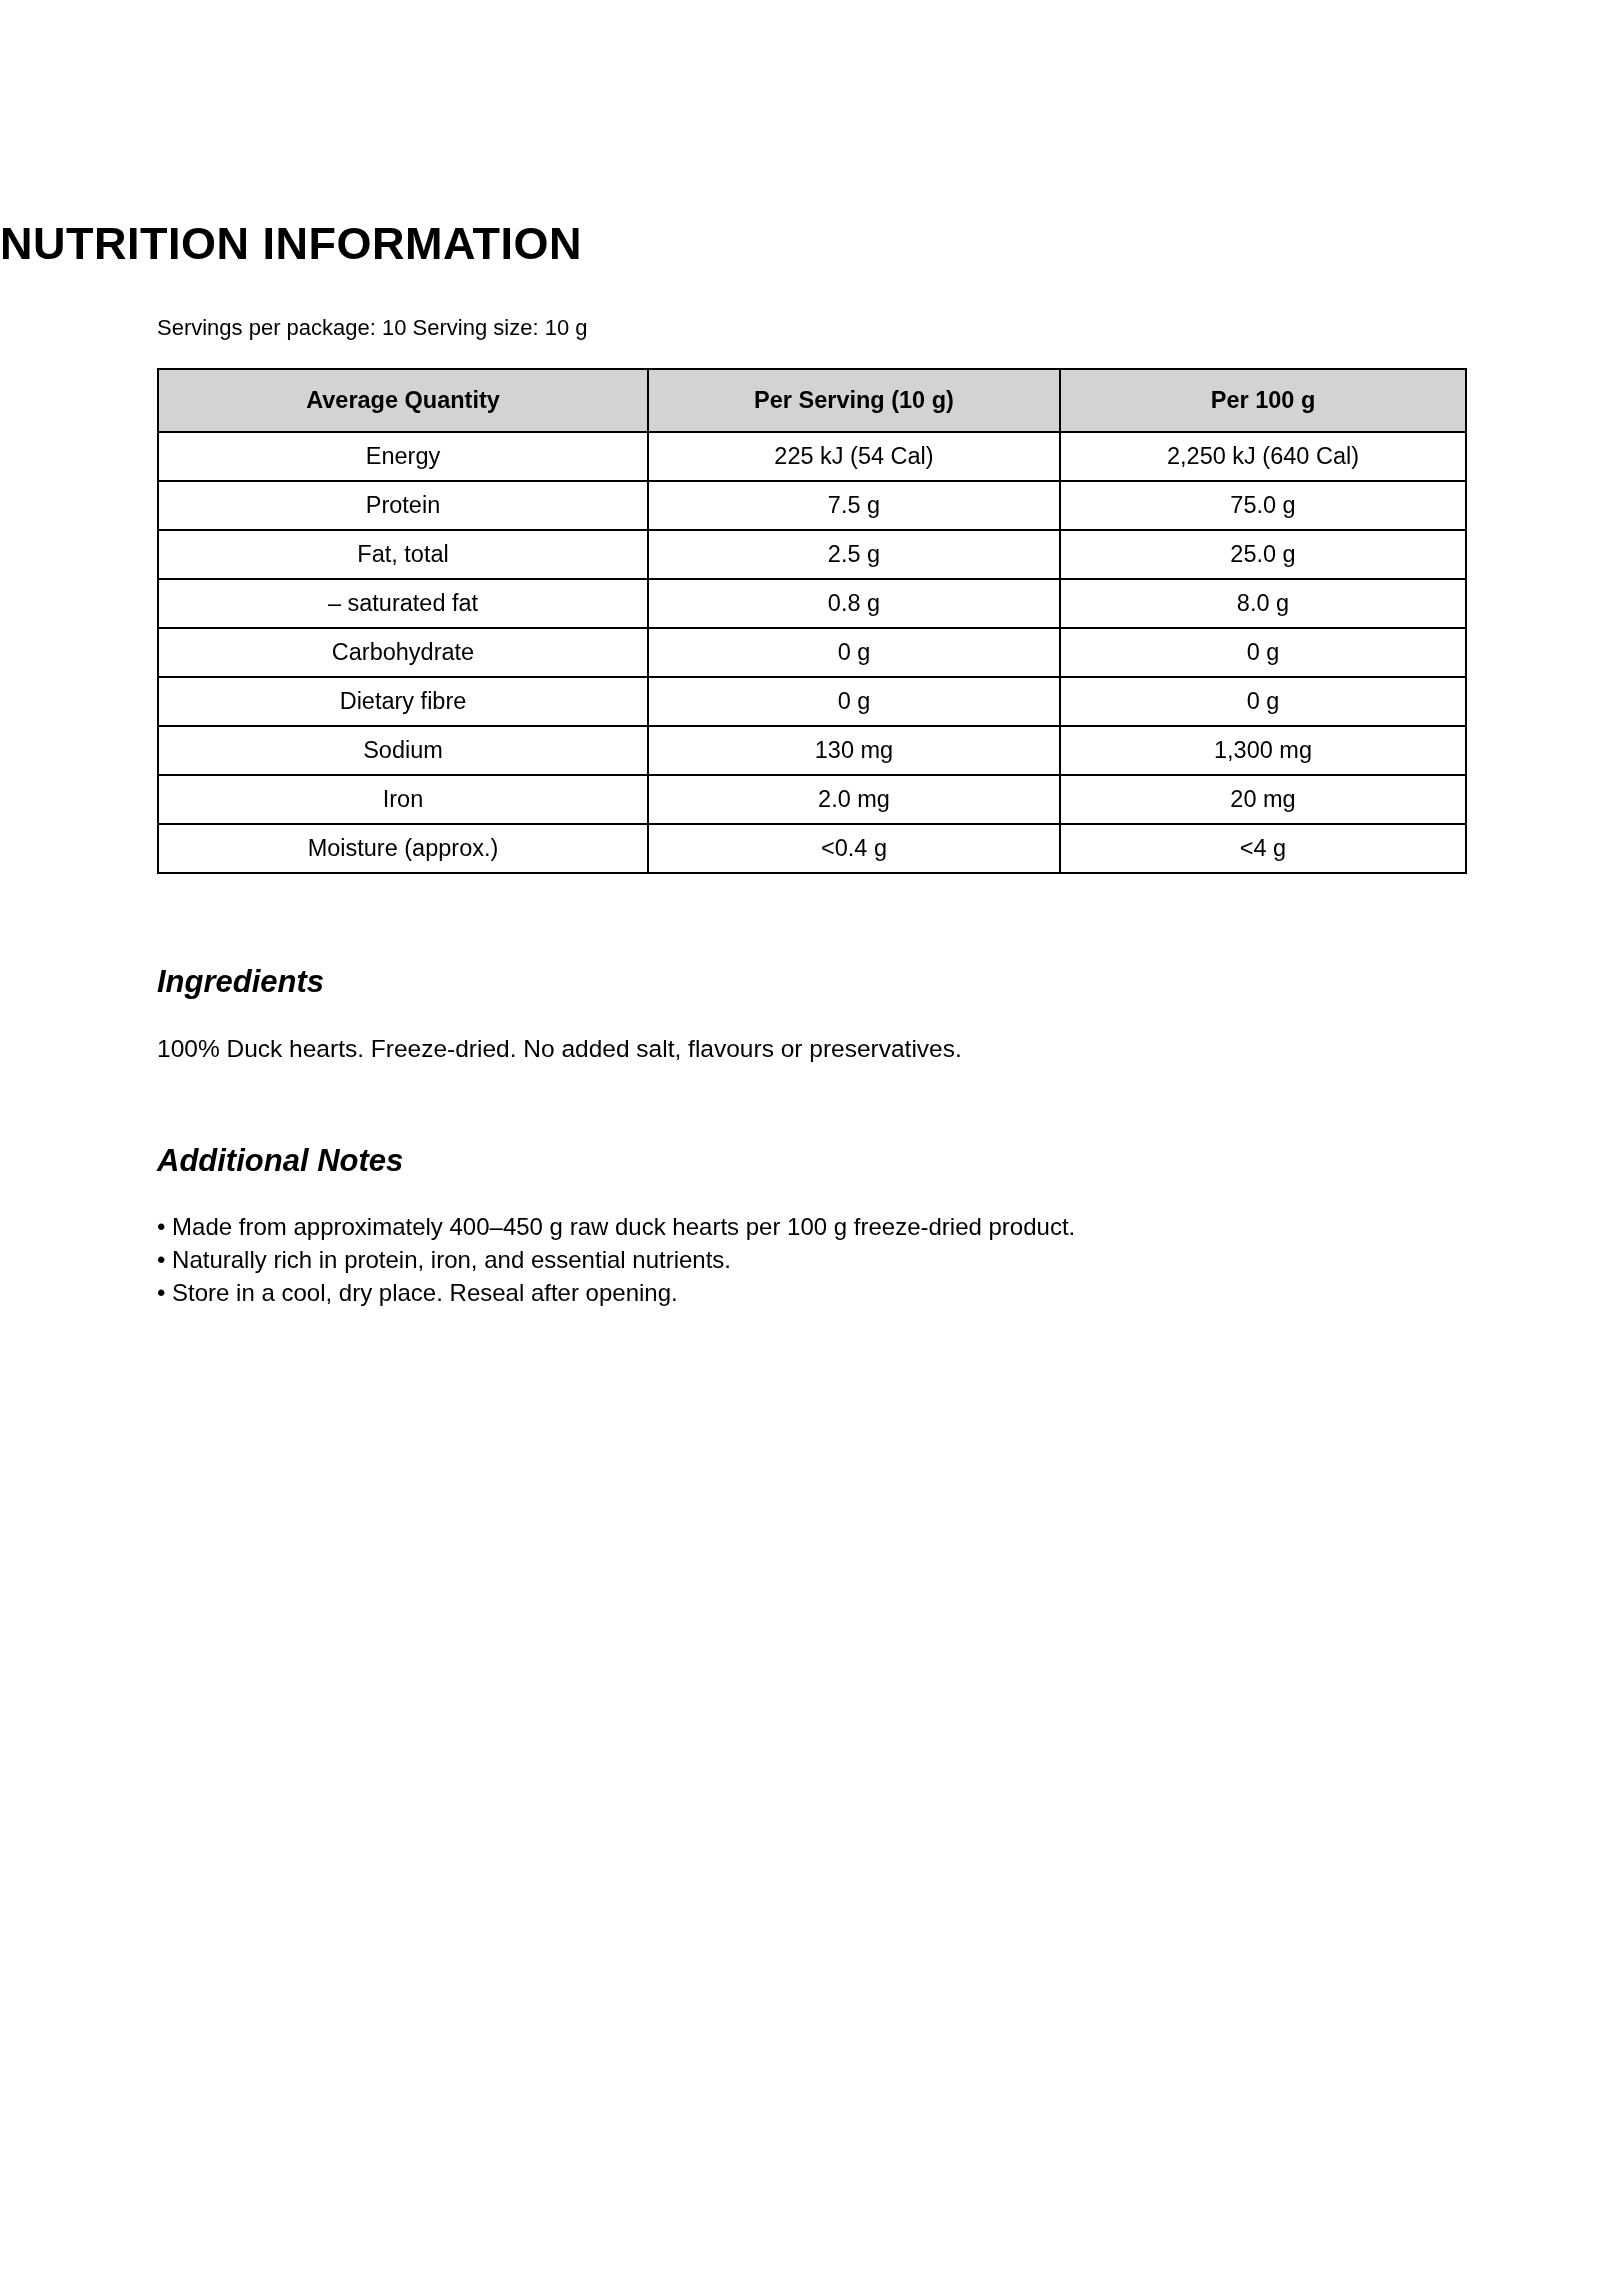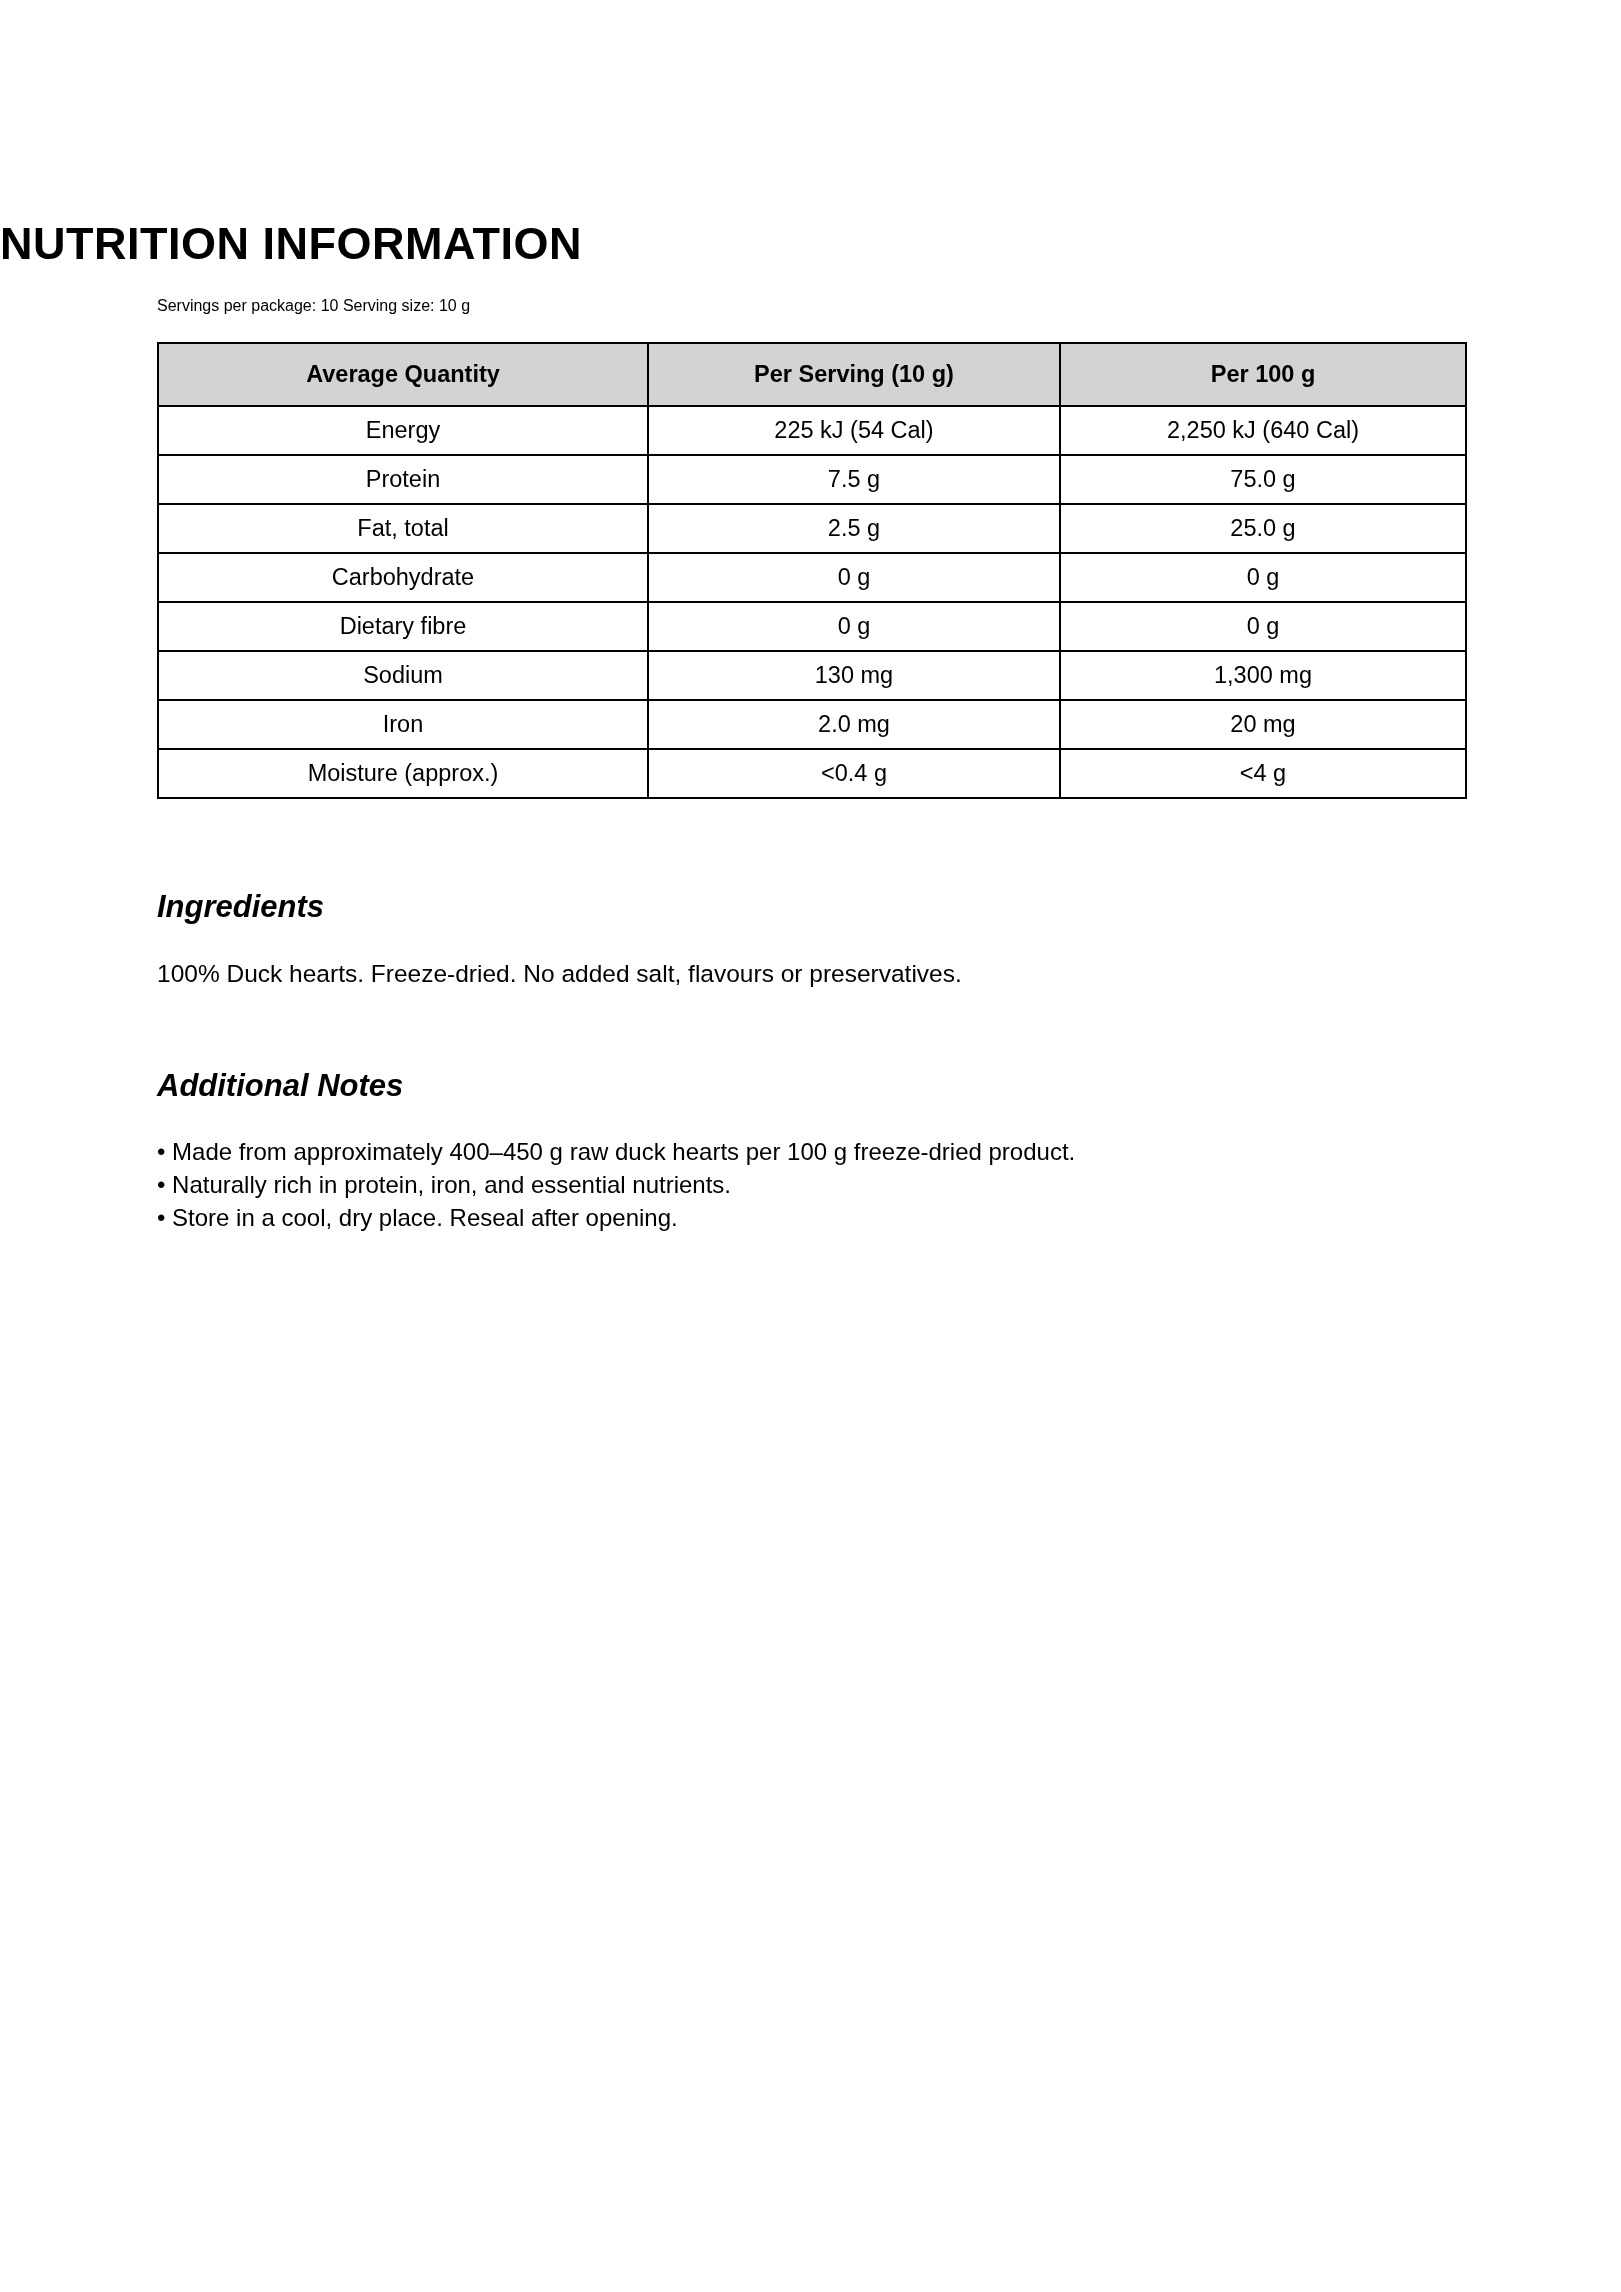--- a/index.html
+++ b/index.html
@@ -19,22 +19,22 @@
   .content {
     padding: 0 157px;
   }
   .doc-title {
     font-size: 45px;
     font-weight: bold;
     letter-spacing: 0.5px;
     padding-top: 218px;
   }
   .servings-line {
-    font-size: 16px;
-    margin-top: 27px;
+    font-size: 22px;
+    margin-top: 45px;
   }
   table.nutrition {
     border-collapse: collapse;
     margin-top: 27.4px;
     width: 1308px;
     table-layout: fixed;
   }
   table.nutrition th, table.nutrition td {
     border: 2px solid #000000;
     text-align: center;
@@ -106,20 +106,25 @@
           <td>Protein</td>
           <td>7.5 g</td>
           <td>75.0 g</td>
         </tr>
         <tr>
           <td>Fat, total</td>
           <td>2.5 g</td>
           <td>25.0 g</td>
         </tr>
         <tr>
+          <td>– saturated fat</td>
+          <td>0.8 g</td>
+          <td>8.0 g</td>
+        </tr>
+        <tr>
           <td>Carbohydrate</td>
           <td>0 g</td>
           <td>0 g</td>
         </tr>
         <tr>
           <td>Dietary fibre</td>
           <td>0 g</td>
           <td>0 g</td>
         </tr>
         <tr>

